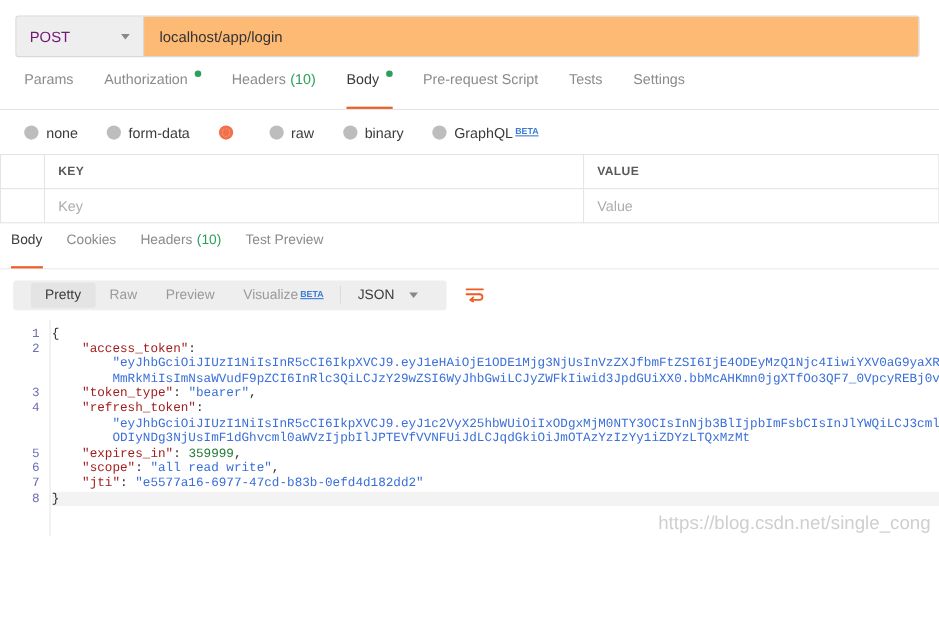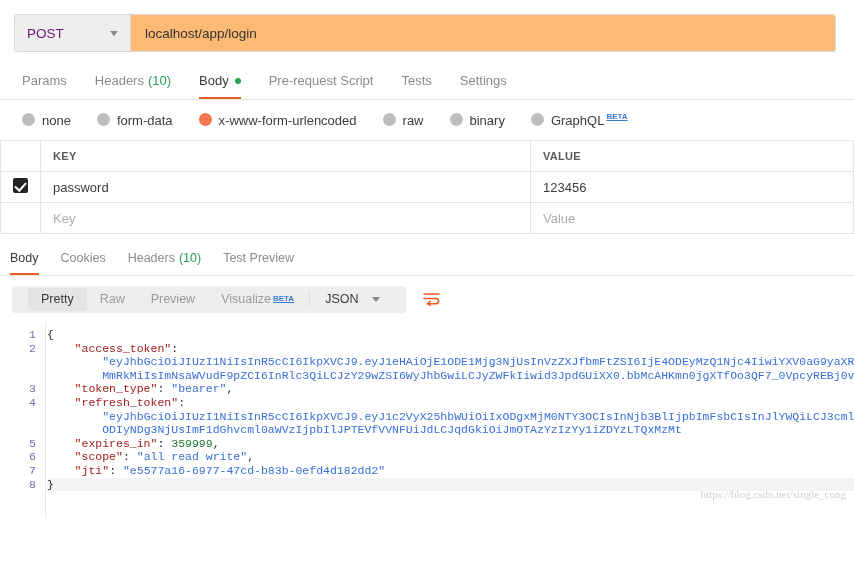--- a/index.html
+++ b/index.html
@@ -66,21 +66,20 @@
   .req-tabs {
     height: 36px;
     display: flex;
     align-items: stretch;
     padding: 0 22px;
     border-bottom: 1px solid #e4e4e4;
     background: #fff;
   }
   .tab {
     display: flex;
-    align-items: center;
     font-size: 13px;
     color: #8b8b8b;
     margin-right: 28px;
     cursor: pointer;
     border-bottom: 2px solid transparent;
     white-space: nowrap;
   }
   .tab.active { color: #3b3b3b; border-bottom-color: #ef5b25; }
   .tab .cnt { color: #2ca05a; margin-left: 4px; }
   .dot-green {
@@ -91,20 +90,21 @@
   
   .bodytypes {
     height: 40px;
     display: flex;
     align-items: center;
     padding: 0 22px;
     background: #fff;
   }
   .radio-item {
     display: flex;
+    align-items: center;
     margin-right: 26px;
     font-size: 13px;
     color: #3b3b3b;
     cursor: pointer;
     position: relative;
   }
   .radio {
     width: 13px; height: 13px;
     border-radius: 50%;
     background: #bdbdbd;
@@ -255,23 +255,23 @@
     color: #2b2b2b;
   }
   .lines div { height: 13.6px; }
   .k { color: #a11f1f; }
   .s { color: #3a6fd8; }
   .n { color: #1f7a33; }
   .p { color: #2b2b2b; }
   .cursor-line { background: #f3f3f3; }
   .watermark {
     position: absolute;
-    right: 8px; bottom: 16px;
-    font-family: Liberation Serif, serif;
-    font-size: 11px;
+    right: 8px; bottom: 4px;
+    font-family: Liberation Sans, sans-serif;
+    font-size: 17px;
     color: #cfcfcf;
   }
 </style>
 </head>
 <body>
 
 <div class="urlbar">
   <div class="url-row">
     <div class="method-select">
       <span class="method-label">POST</span>
@@ -279,20 +279,24 @@
     </div>
     <div class="url-input">localhost/app/login</div>
   </div>
 </div>
 
 <div class="req-tabs">
   <div class="tab">
     <span>Params</span>
   </div>
   <div class="tab">
+    <span>Authorization</span>
+    <span class="dot-green"></span>
+  </div>
+  <div class="tab">
     <span>Headers</span>
     <span class="cnt">(10)</span>
   </div>
   <div class="tab active">
     <span>Body</span>
     <span class="dot-green"></span>
   </div>
   <div class="tab">
     <span>Pre-request Script</span>
   </div>
@@ -308,21 +312,20 @@
   <div class="radio-item">
     <span class="radio"></span>
     <span>none</span>
   </div>
   <div class="radio-item">
     <span class="radio"></span>
     <span>form-data</span>
   </div>
   <div class="radio-item">
     <span class="radio on"></span>
-    <span>x-www-form-urlencoded</span>
   </div>
   <div class="radio-item">
     <span class="radio"></span>
     <span>raw</span>
   </div>
   <div class="radio-item">
     <span class="radio"></span>
     <span>binary</span>
   </div>
   <div class="radio-item">
@@ -331,25 +334,20 @@
     <span class="beta">BETA</span>
   </div>
 </div>
 
 <table class="kvtable">
   <tbody>
       <tr>
     <th class="col-chk"></th>
     <th class="col-key">KEY</th>
     <th class="col-val">VALUE</th>
-  </tr>
-  <tr>
-    <td class="col-chk"><span class="chk"></span></td>
-    <td class="col-key">password</td>
-    <td class="col-val">123456</td>
   </tr>
   <tr>
     <td class="col-chk"></td>
     <td class="col-key ph">Key</td>
     <td class="col-val ph">Value</td>
   </tr>
 </tbody>
   </table>
 
 <div class="resp-tabs">

